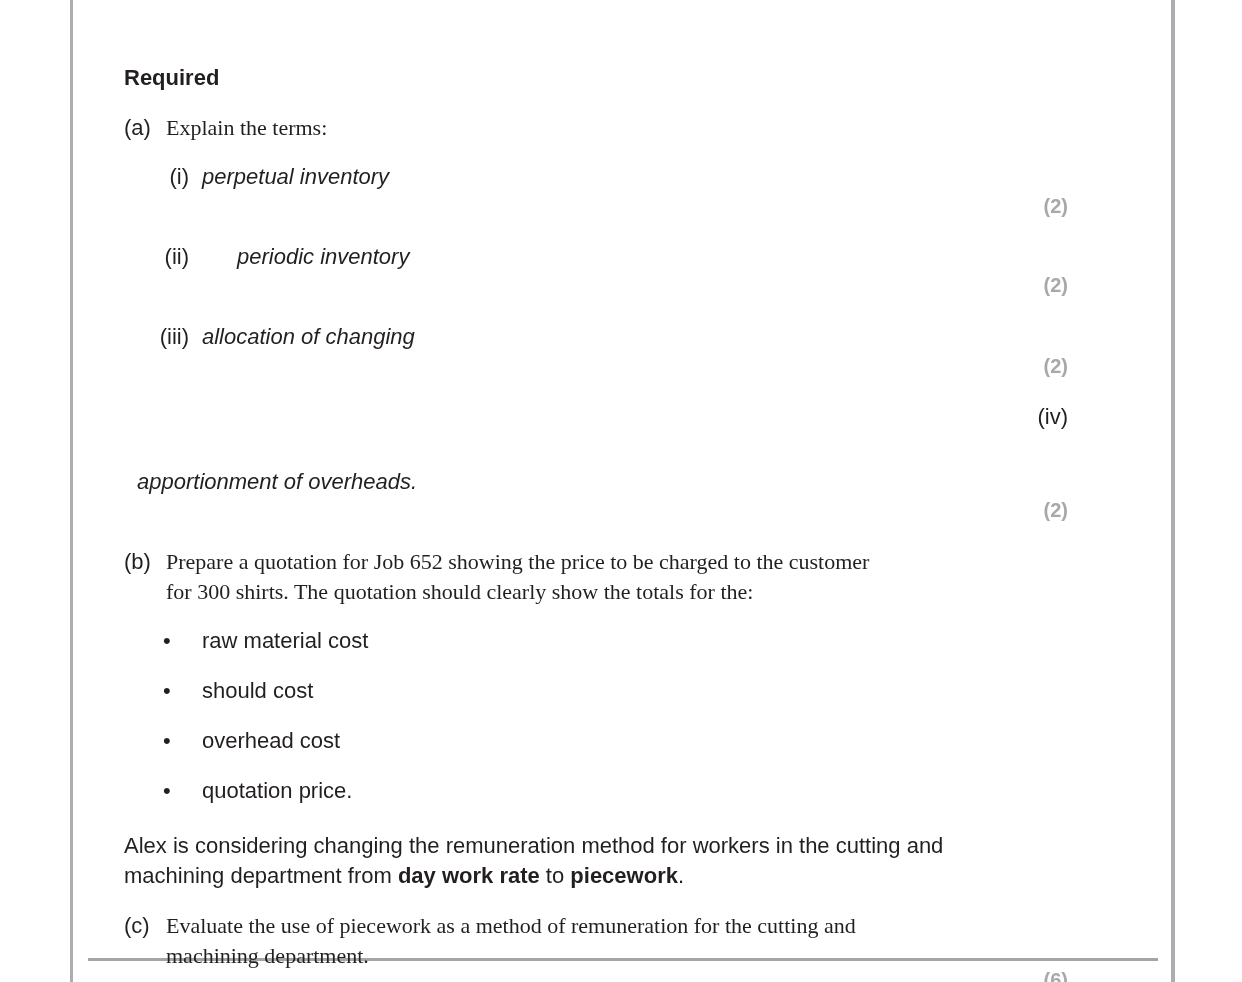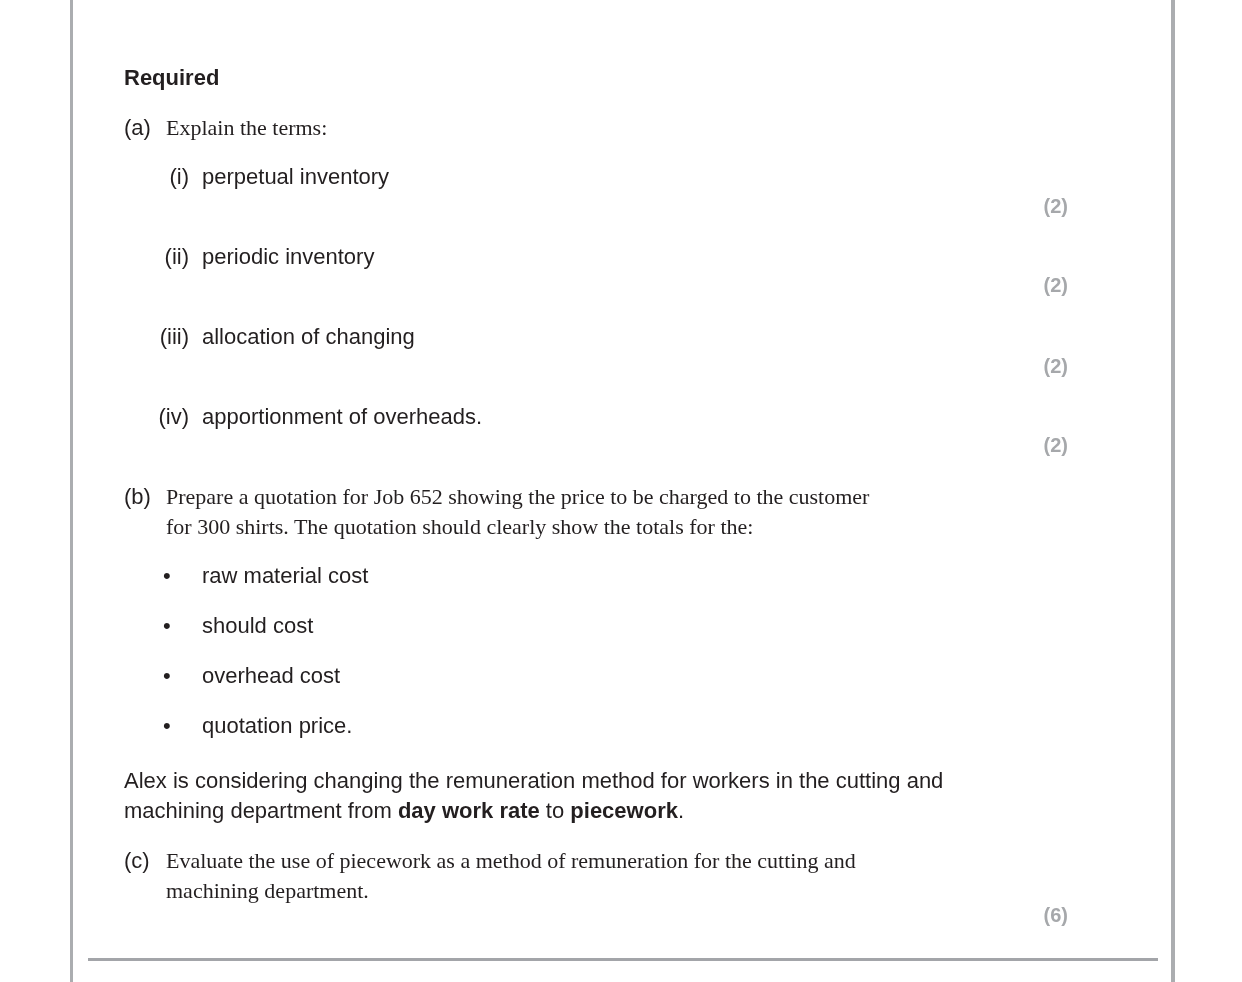--- a/index.html
+++ b/index.html
@@ -51,25 +51,25 @@
   .part-body{flex:1;line-height:30px;font-family:Liberation Serif, serif;}
   .row-a{margin-top:20px;}
   .subitem{
     display:flex;
     line-height:28px;
   }
   .sub-numeral{
     flex:0 0 65px;
     text-align:right;
   }
-  .sub-text{margin-left:13px;}
+  .sub-text{margin-left:13px;font-style:italic;}
   .sub-1{margin-top:20px;}
-  .sub-2{margin-top:25px;}
+  .sub-2{margin-top:25px;gap:35px;}
   .sub-3{margin-top:26px;}
-  .sub-4{margin-top:25px;}
+  .sub-4{margin-top:25px;flex-direction:column;}
   .marks{
     text-align:right;
     font-weight:bold;
     font-size:20px;
     line-height:24px;
     color:var(--marks);
   }
   .marks-a{margin-top:3px;}
   .marks-b{margin-top:2px;}
   .marks-c{margin-top:-3px;}

